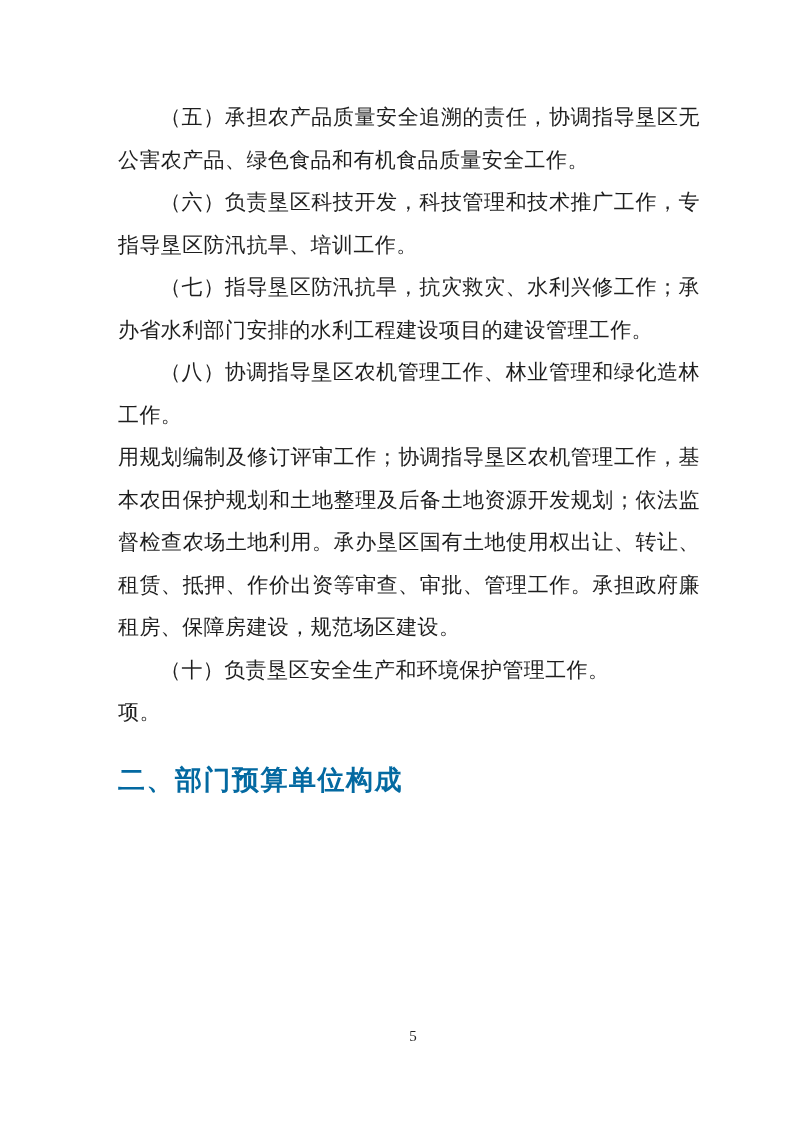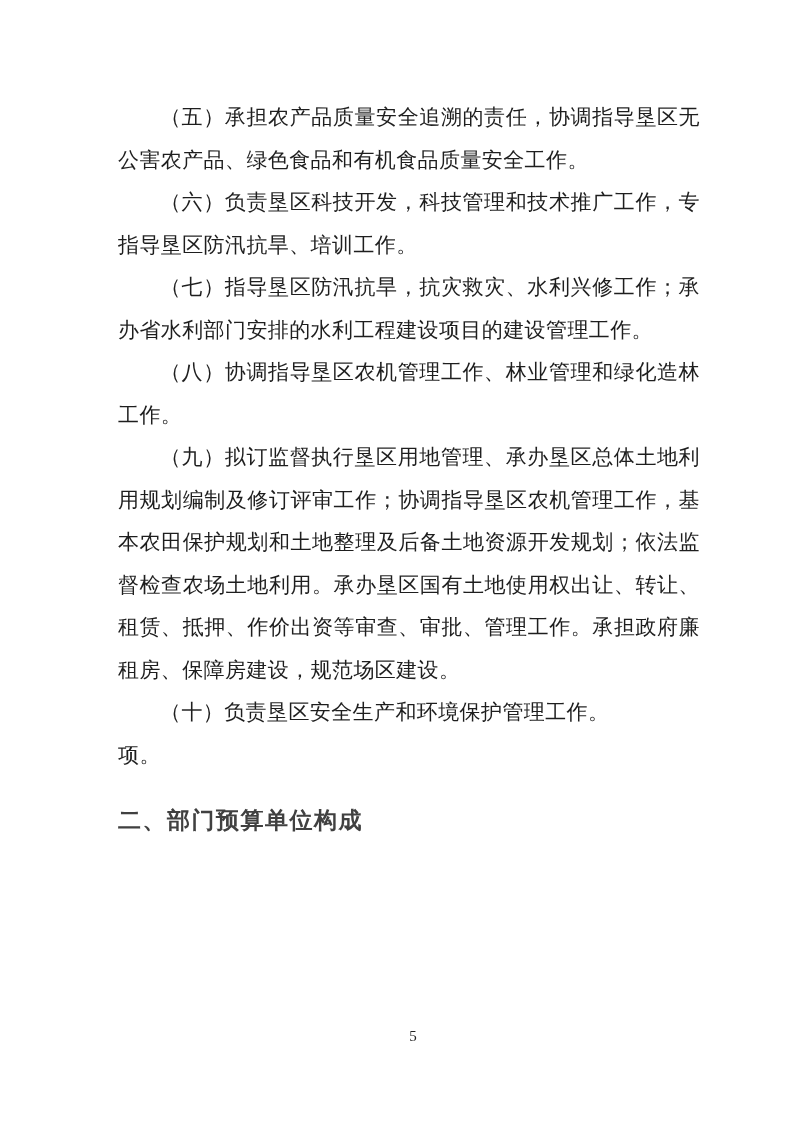--- a/index.html
+++ b/index.html
@@ -36,28 +36,28 @@
     white-space: nowrap;
   }
   .line.first {
     text-indent: 2em;
   }
   .line.last {
     text-align: right;
     text-align-last: left;
   }
   .heading {
-    font-family: Liberation Mono, monospace;
+    font-family: Liberation Sans, sans-serif;
     font-weight: bold;
-    font-size: 23px;
+    font-size: 27px;
     line-height: 43px;
     height: 43px;
     letter-spacing: 1.5px;
     margin: 25px 0 6px 0;
-    color: #404040;
+    color: #0369a1;
   }
   .page-number {
     position: absolute;
     top: 1026px;
     left: 413px;
     transform: translateX(-50%);
     font-size: 15px;
     line-height: 20px;
     color: #222222;
   }
@@ -77,21 +77,20 @@
       </div>
       <div class="paragraph">
         <div class="line first">（七）指导垦区防汛抗旱，抗灾救灾、水利兴修工作；承</div>
         <div class="line last">办省水利部门安排的水利工程建设项目的建设管理工作。</div>
       </div>
       <div class="paragraph">
         <div class="line first">（八）协调指导垦区农机管理工作、林业管理和绿化造林</div>
         <div class="line last">工作。</div>
       </div>
       <div class="paragraph">
-        <div class="line first">（九）拟订监督执行垦区用地管理、承办垦区总体土地利</div>
         <div class="line">用规划编制及修订评审工作；协调指导垦区农机管理工作，基</div>
         <div class="line">本农田保护规划和土地整理及后备土地资源开发规划；依法监</div>
         <div class="line">督检查农场土地利用。承办垦区国有土地使用权出让、转让、</div>
         <div class="line">租赁、抵押、作价出资等审查、审批、管理工作。承担政府廉</div>
         <div class="line last">租房、保障房建设，规范场区建设。</div>
       </div>
       <div class="paragraph">
         <div class="line first last">（十）负责垦区安全生产和环境保护管理工作。</div>
       </div>
       <div class="paragraph">

